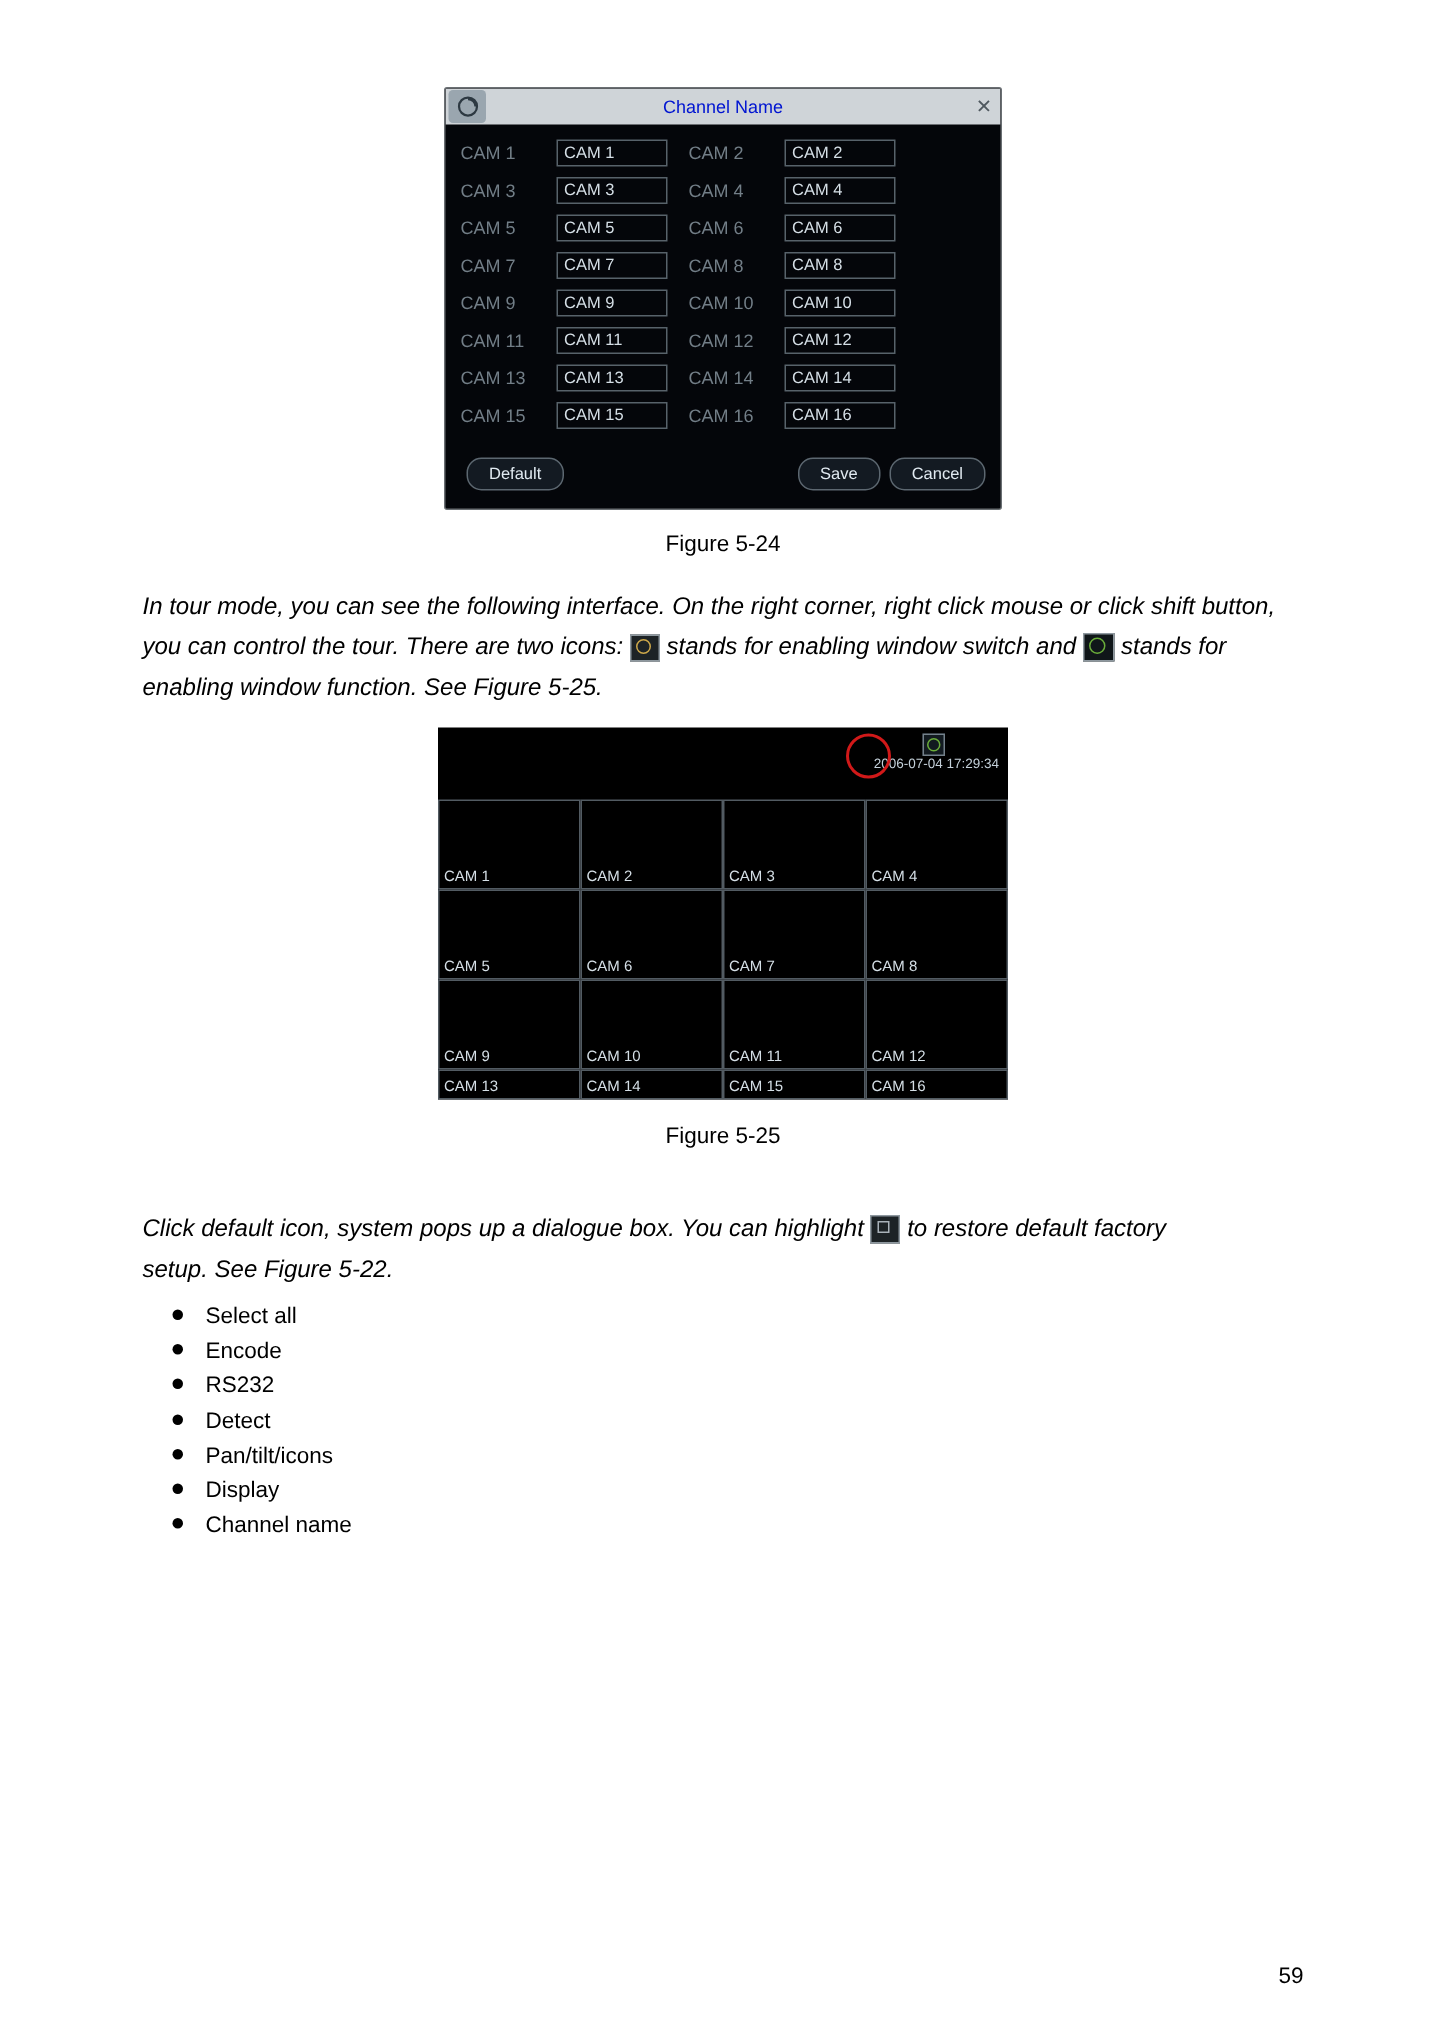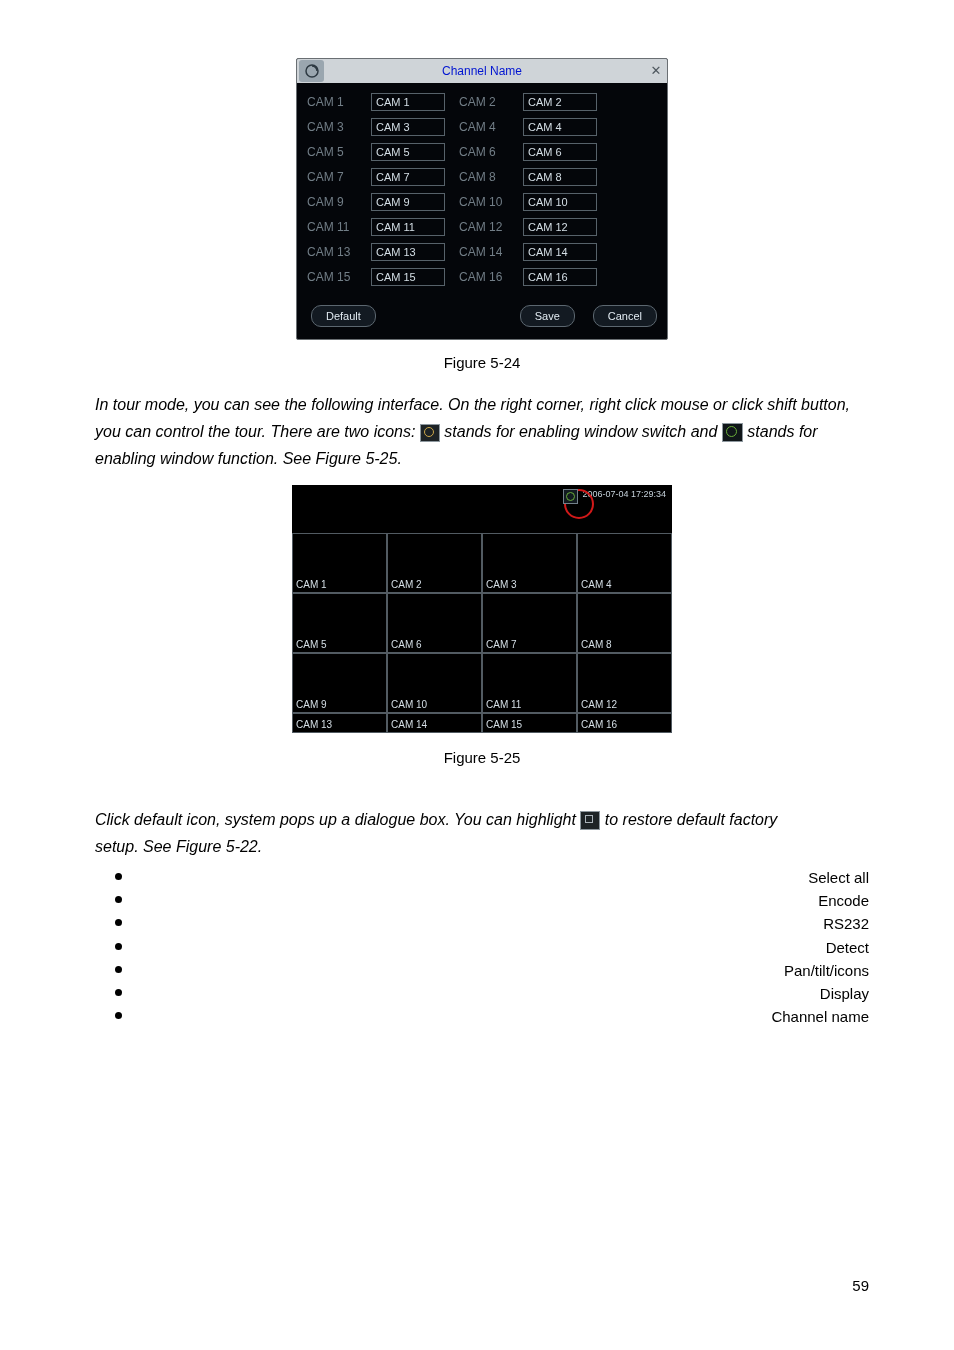--- a/index.html
+++ b/index.html
@@ -75,21 +75,21 @@
     font-size:11px;
     padding:0 4px;
     box-sizing:border-box;
     margin-right:14px;
     display:flex;
     align-items:center;
   }
   .dlg-btns{
     display:flex;
     padding:6px 10px 12px 10px;
-    gap:18px;
+    gap:6px;
   }
   .dlg-btn{
     height:20px;
     background:#131a22;
     border:1px solid #5c6770;
     border-radius:10px;
     color:#e1eaf1;
     font-size:11px;
     display:flex;
     align-items:center;
@@ -192,61 +192,60 @@
   }
   .tour-top .tour-red{
     position:absolute;
     width:26px;height:26px;
     border:2px solid #d11919;
     border-radius:50%;
     pointer-events:none;
     right:72px;
     top:0px;
   }
-  .tour-top-inner{position:relative;display:flex;}
+  .tour-top-inner{position:relative;display:flex;align-items:center;flex-direction:column;}
   .tour-row{
     display:flex;
     height:60px;
   }
   .tour-cell{
     flex:1;
     border:1px solid #525b62;
     color:#d5dfe6;
     font-size:10px;
     display:flex;
     align-items:flex-end;
     padding:0 0 2px 3px;
     box-sizing:border-box;
   }
   
   ul.bul{
     list-style:none;
     padding:0 0 0 20px;
     margin:0;
-    text-align:right;
   }
   ul.bul li{
     position:relative;
     padding-left:22px;
     line-height:1.55;
     font-size:15px;
   }
   ul.bul li:before{
     content:"";
     position:absolute;
     left:0;
     top:7px;
     width:7px;height:7px;
     background:#000;
     border-radius:50%;
   }
   .page-number{
     position:absolute;
     right:85px;
-    bottom:56px;
+    bottom:24px;
     font-size:15px;
   }
 </style>
 </head>
 <body>
 
 <div class="dlg">
   <div class="dlg-title">
     <span class="logo">
       <svg viewBox="0 0 14 14">

